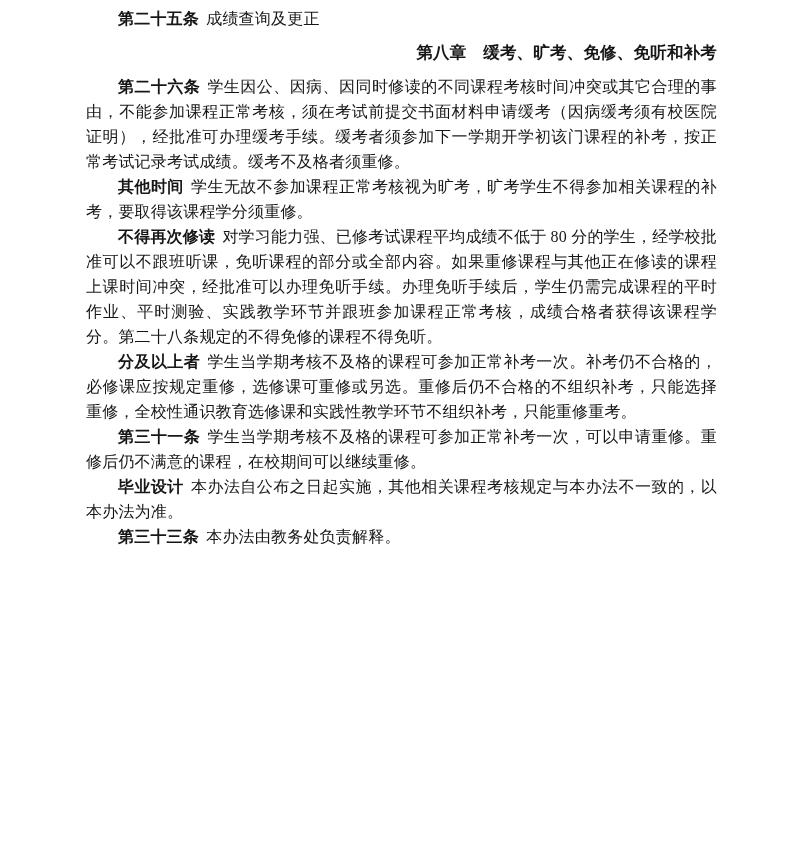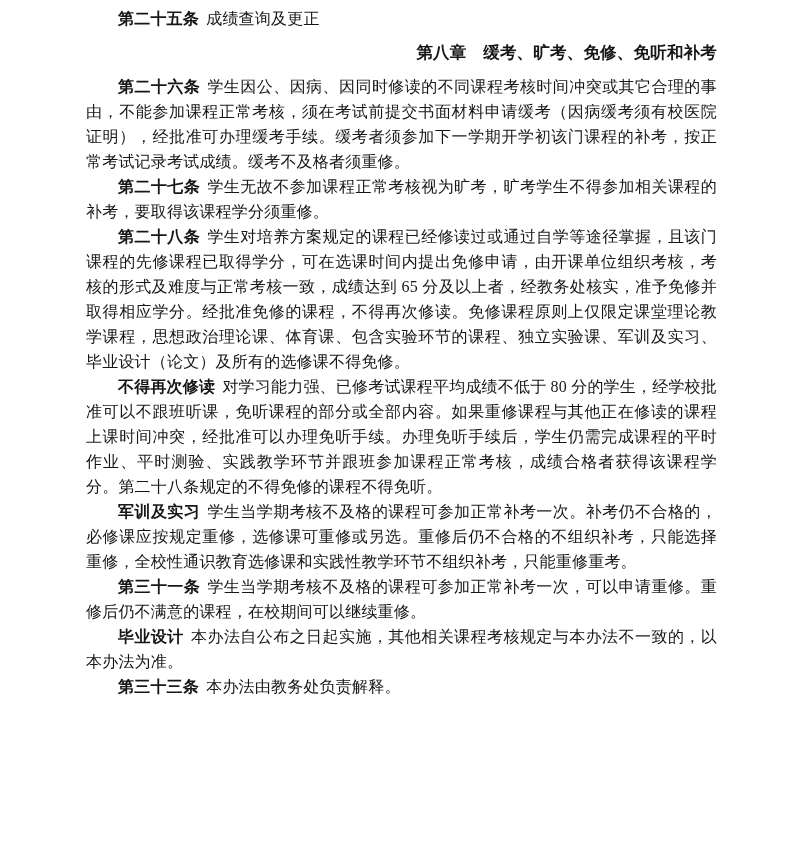--- a/index.html
+++ b/index.html
@@ -46,27 +46,26 @@
 
 <div class="doc">
 
   <p class="para"><span class="label">第二十五条</span><span>成绩查询及更正</span></p>
 
 
   <p class="para chapter">第八章　缓考、旷考、免修、免听和补考</p>
 
   <p class="para"><span class="label">第二十六条</span><span>学生因公、因病、因同时修读的不同课程考核时间冲突或其它合理的事由，不能参加课程正常考核，须在考试前提交书面材料申请缓考（因病缓考须有校医院证明），经批准可办理缓考手续。缓考者须参加下一学期开学初该门课程的补考，按正常考试记录考试成绩。缓考不及格者须重修。</span></p>
 
-  <p class="para"><span class="label">第二十七条</span><span>学生无故不参加课程正常考核视为旷考，旷考学生不得参加相关课程的补考，要取得该课程学分须重修。</span></p>
+  <p class="para"><span class="label">其他时间</span><span>学生无故不参加课程正常考核视为旷考，旷考学生不得参加相关课程的补考，要取得该课程学分须重修。</span></p>
 
-  <p class="para"><span class="label">第二十八条</span><span>学生对培养方案规定的课程已经修读过或通过自学等途径掌握，且该门课程的先修课程已取得学分，可在选课时间内提出免修申请，由开课单位组织考核，考核的形式及难度与正常考核一致，成绩达到 65 分及以上者，经教务处核实，准予免修并取得相应学分。经批准免修的课程，不得再次修读。免修课程原则上仅限定课堂理论教学课程，思想政治理论课、体育课、包含实验环节的课程、独立实验课、军训及实习、毕业设计（论文）及所有的选修课不得免修。</span></p>
 
   <p class="para"><span class="label">不得再次修读</span><span>对学习能力强、已修考试课程平均成绩不低于 80 分的学生，经学校批准可以不跟班听课，免听课程的部分或全部内容。如果重修课程与其他正在修读的课程上课时间冲突，经批准可以办理免听手续。办理免听手续后，学生仍需完成课程的平时作业、平时测验、实践教学环节并跟班参加课程正常考核，成绩合格者获得该课程学分。第二十八条规定的不得免修的课程不得免听。</span></p>
 
-  <p class="para"><span class="label">军训及实习</span><span>学生当学期考核不及格的课程可参加正常补考一次。补考仍不合格的，必修课应按规定重修，选修课可重修或另选。重修后仍不合格的不组织补考，只能选择重修，全校性通识教育选修课和实践性教学环节不组织补考，只能重修重考。</span></p>
+  <p class="para"><span class="label">分及以上者</span><span>学生当学期考核不及格的课程可参加正常补考一次。补考仍不合格的，必修课应按规定重修，选修课可重修或另选。重修后仍不合格的不组织补考，只能选择重修，全校性通识教育选修课和实践性教学环节不组织补考，只能重修重考。</span></p>
 
   <p class="para"><span class="label">第三十一条</span><span>学生当学期考核不及格的课程可参加正常补考一次，可以申请重修。重修后仍不满意的课程，在校期间可以继续重修。</span></p>
 
 
   <p class="para"><span class="label">毕业设计</span><span>本办法自公布之日起实施，其他相关课程考核规定与本办法不一致的，以本办法为准。</span></p>
 
   <p class="para"><span class="label">第三十三条</span><span>本办法由教务处负责解释。</span></p>
 
 </div>
 

